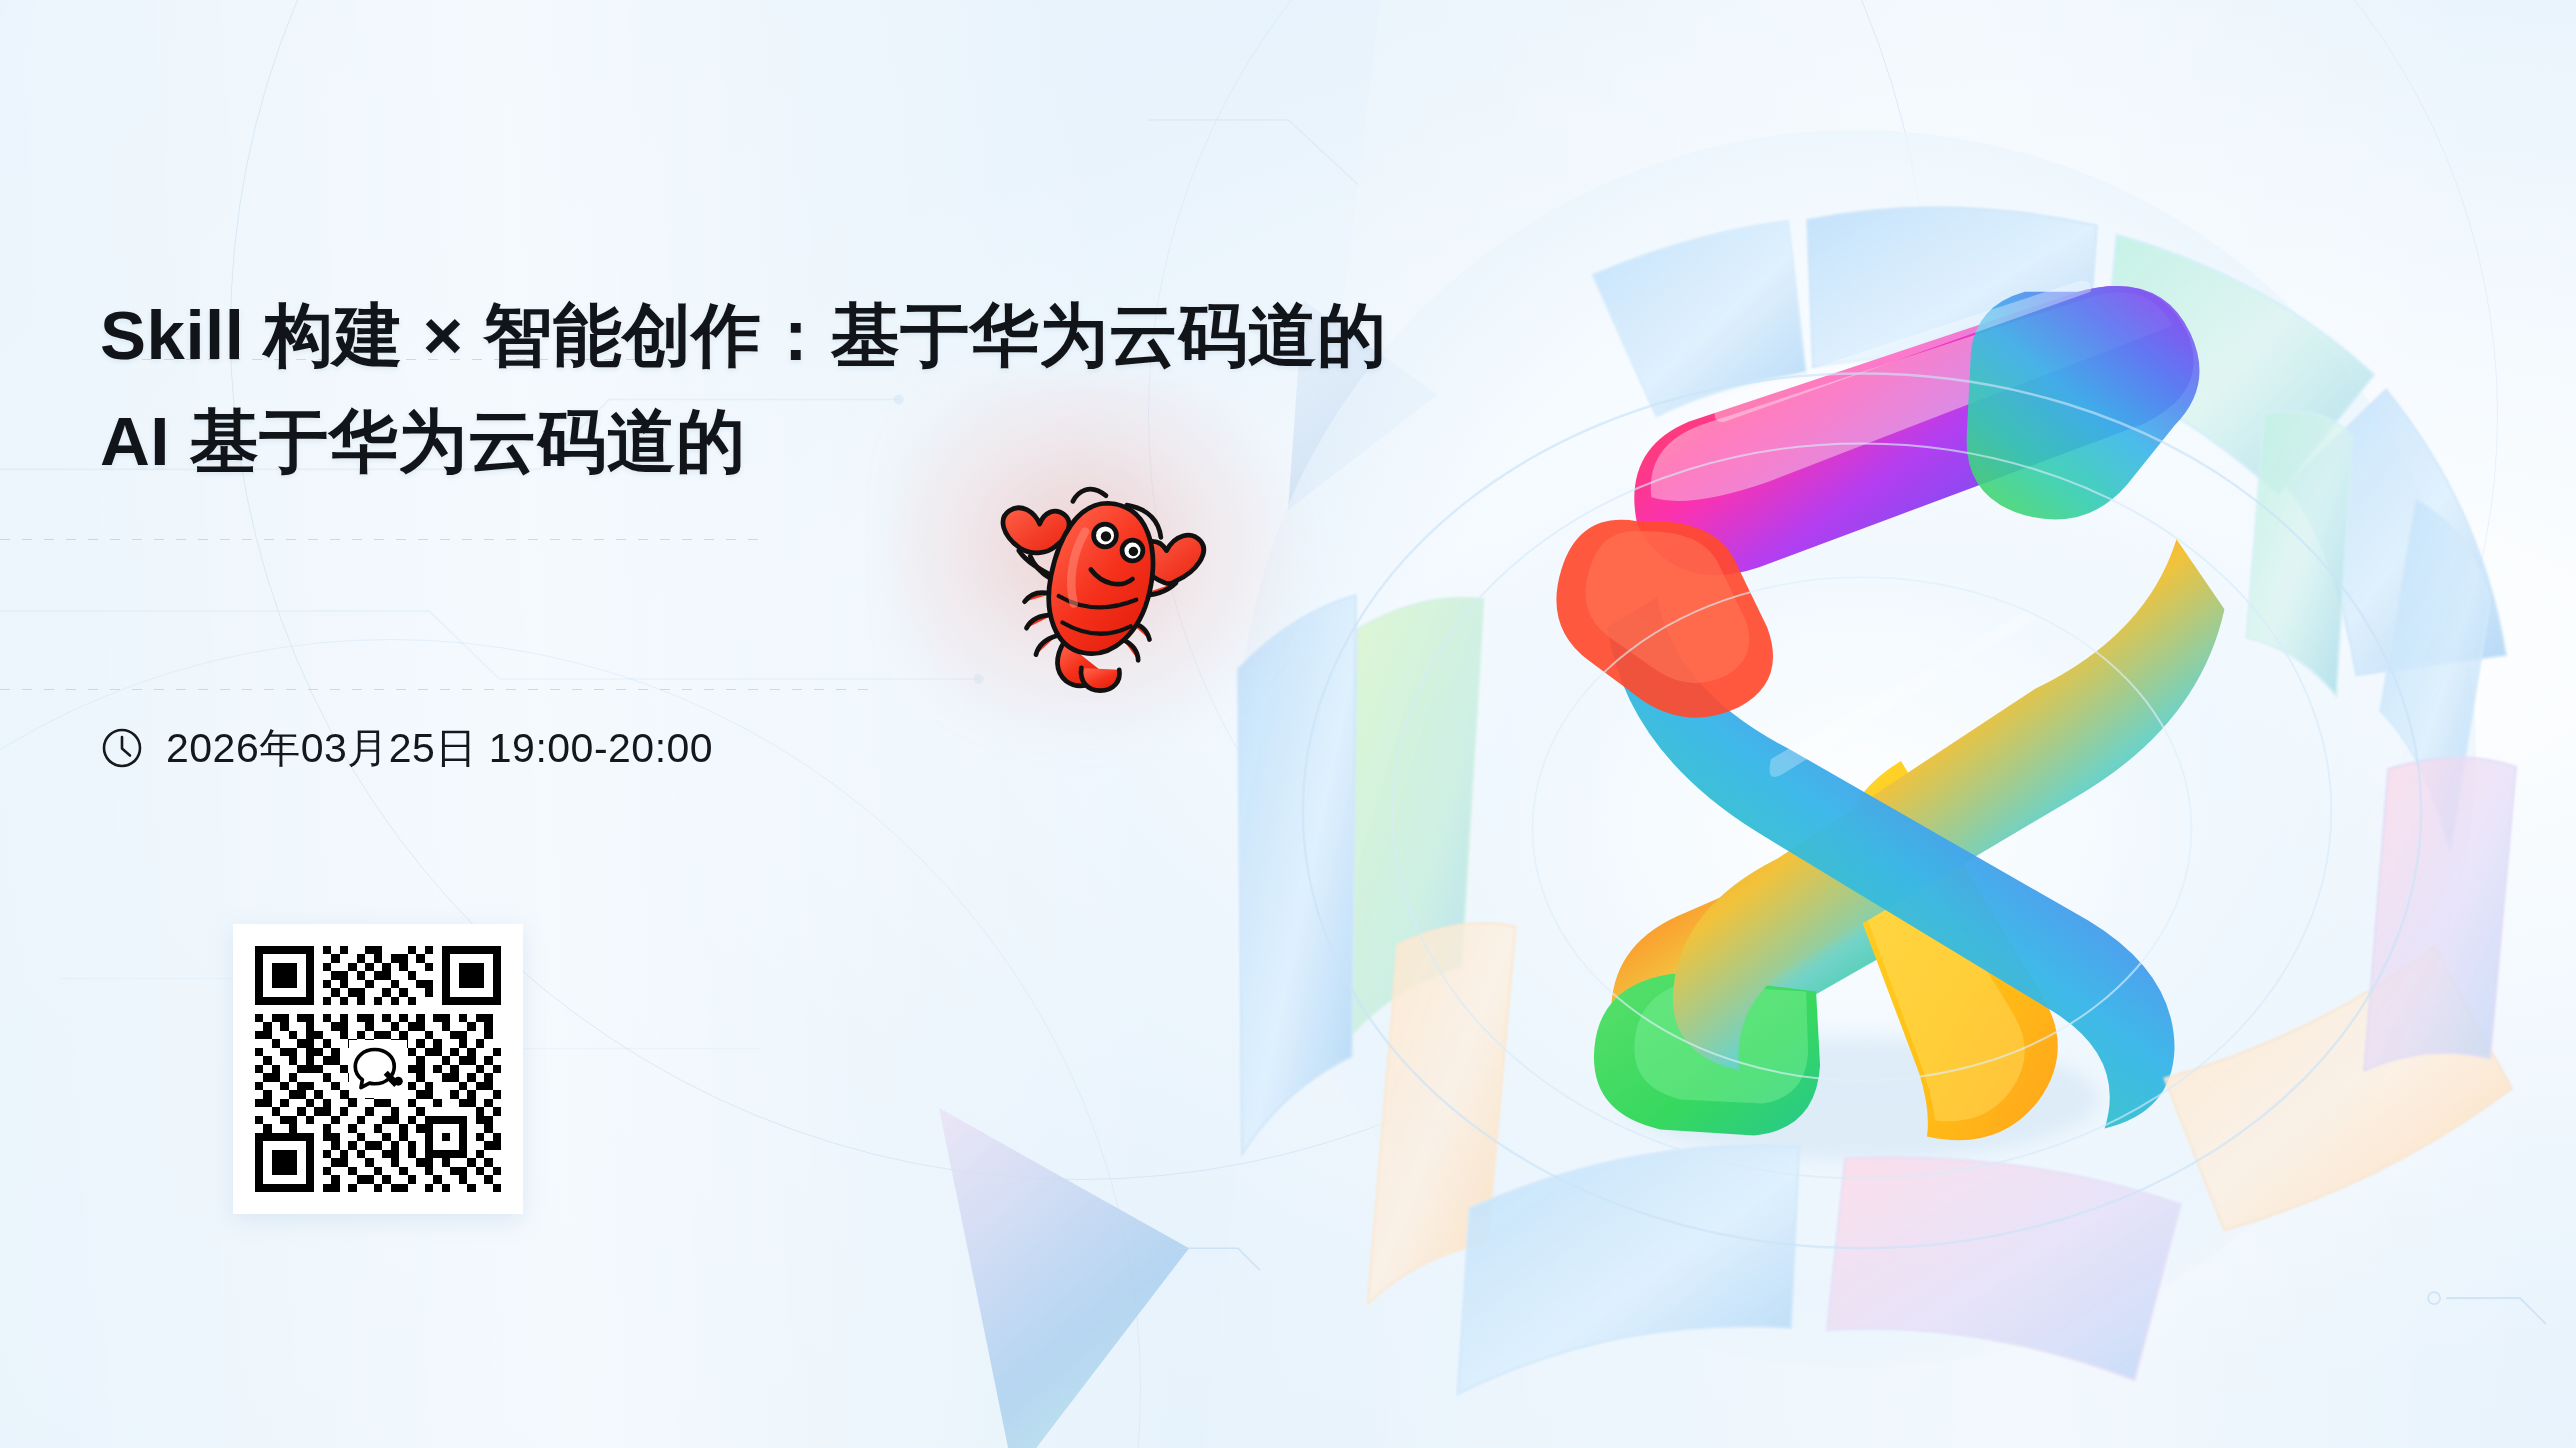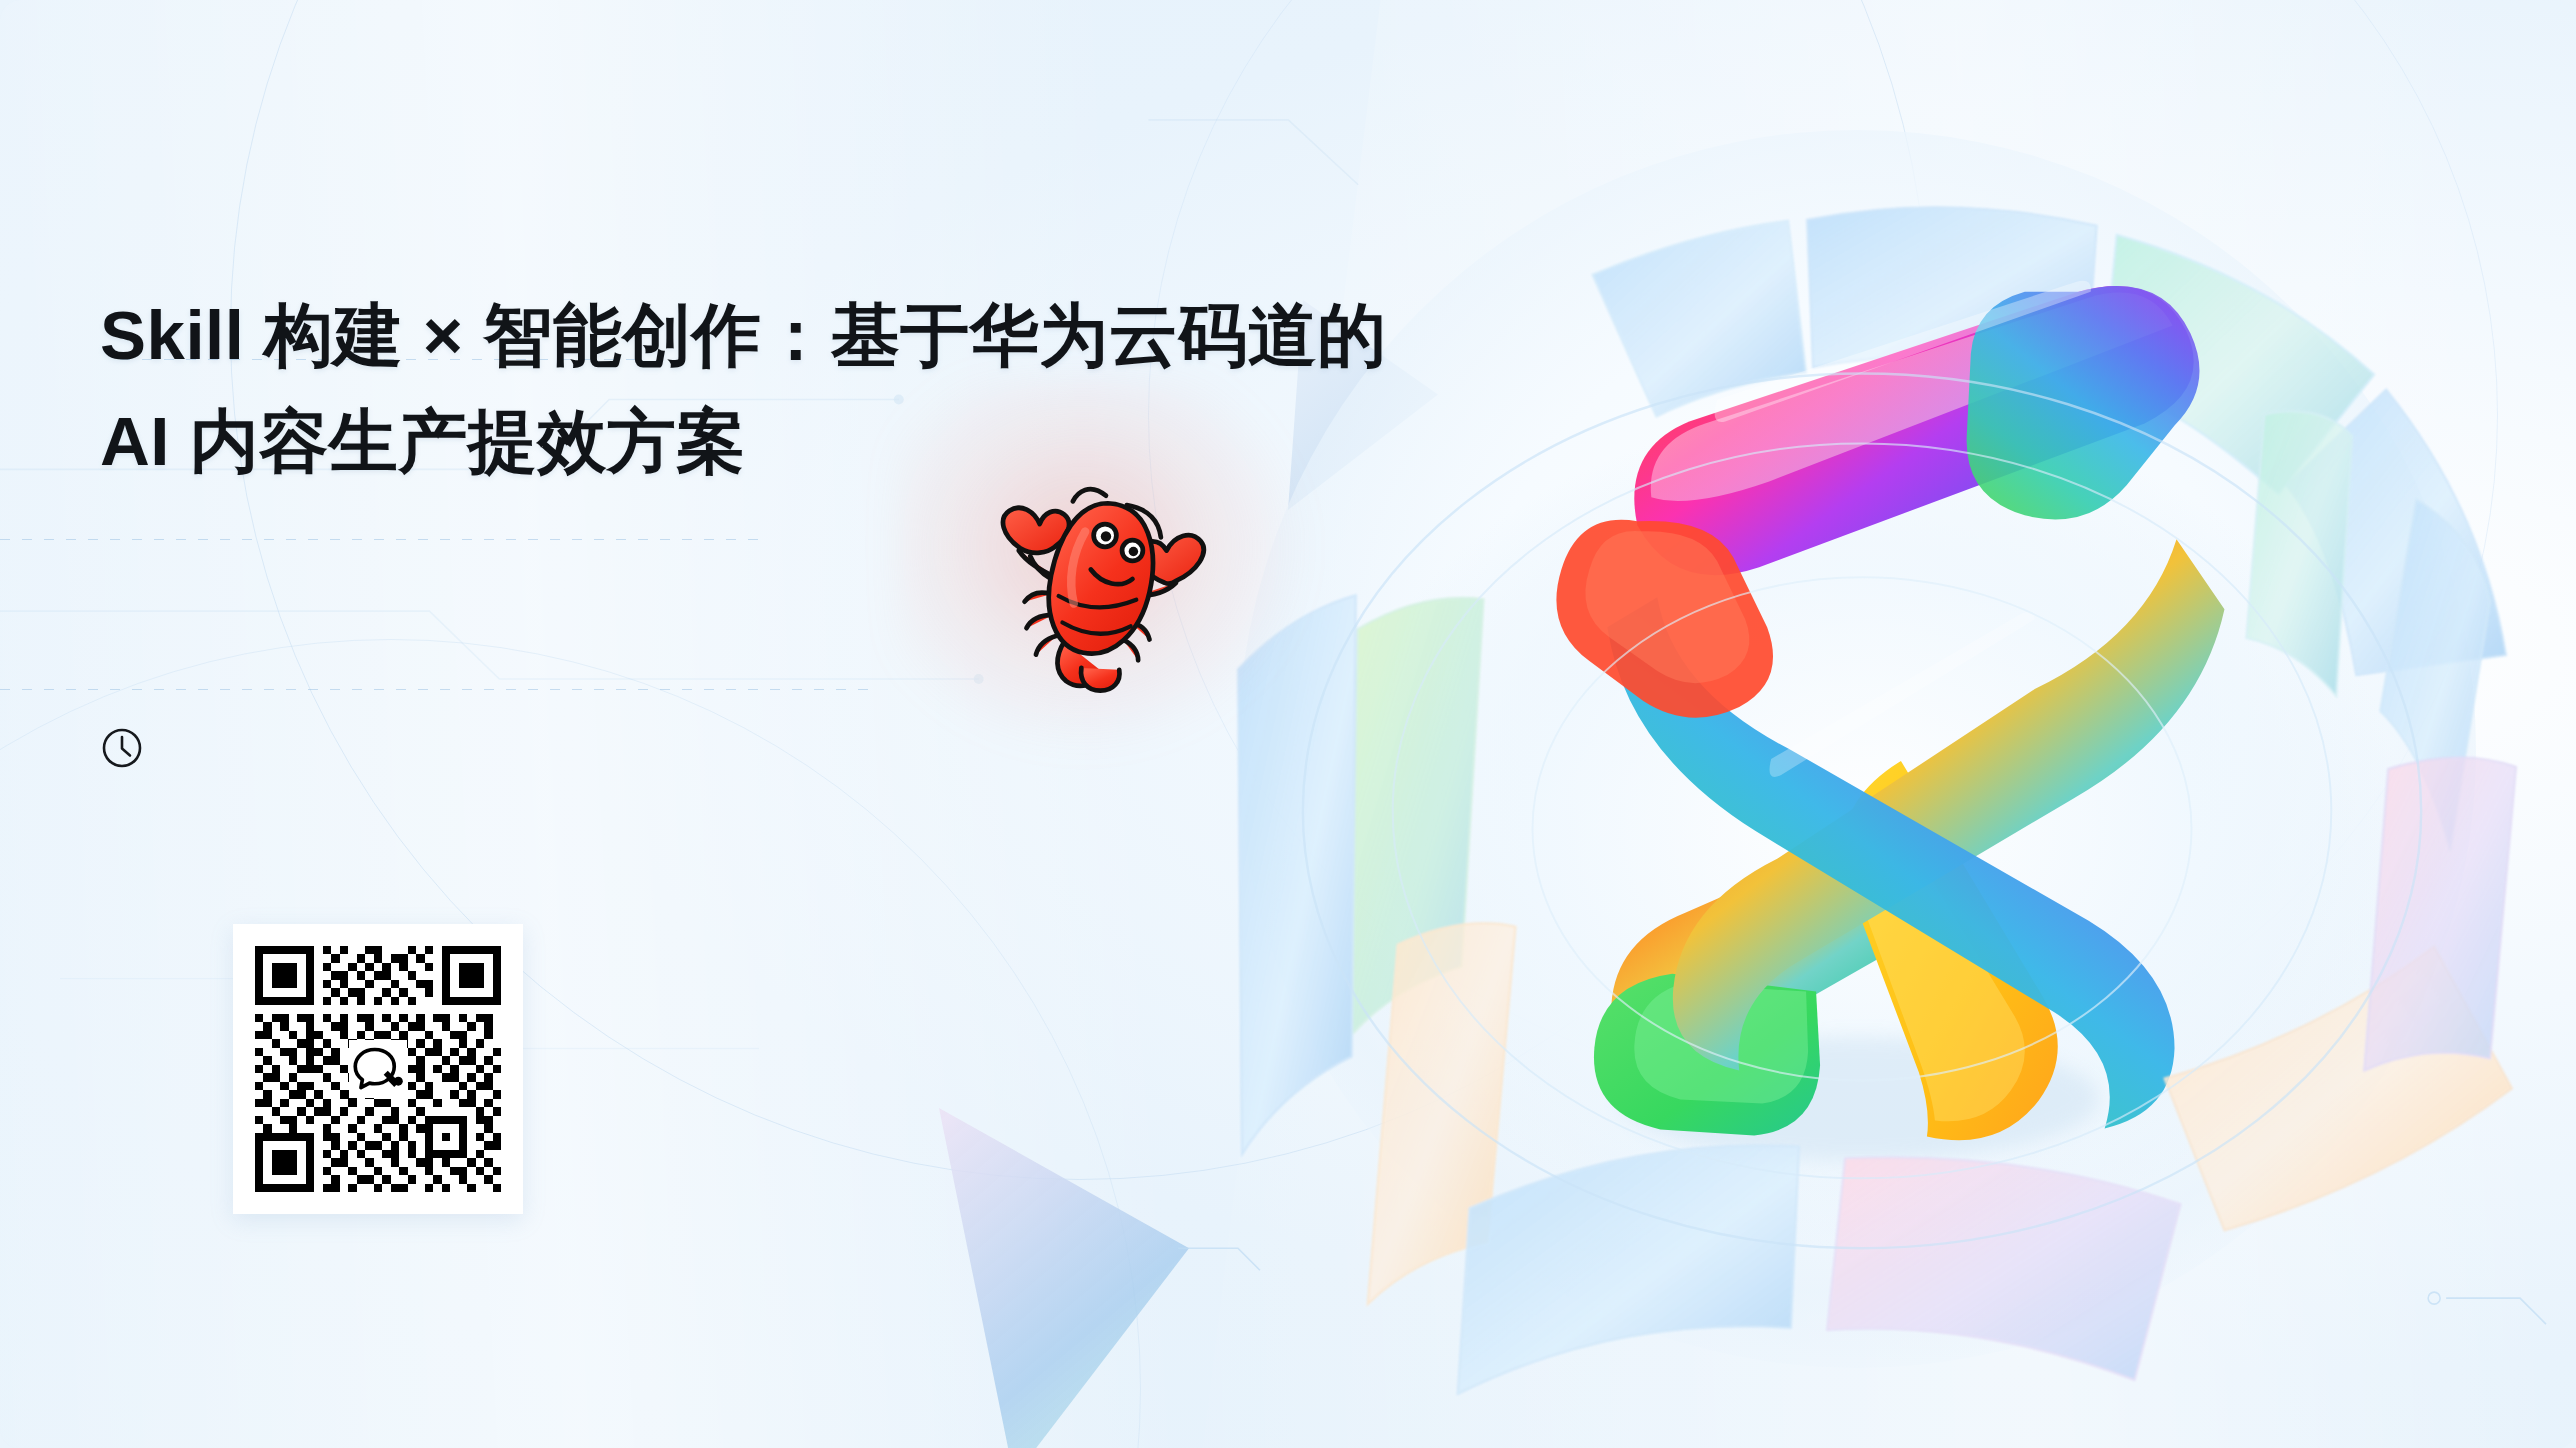--- a/index.html
+++ b/index.html
@@ -362,30 +362,31 @@
         <circle cx="1318" cy="1230" r="6"></circle>
         <path d="M60 1180 h60 l22 22"></path>
       </g>
     </svg>
   </div>
 
   <div class="left-col">
 
     <div class="title-block">
       <div class="title-line">Skill 构建 × 智能创作：基于华为云码道的</div>
-      <div class="title-line">AI 内容生产提效方案</div>
+      <div class="title-line">AI 基于华为云码道的</div>
     </div>
 
     <div class="meta-block">
 
       <div class="meta-row">
         <svg class="meta-icon" viewBox="0 0 44 44" fill="none">
           <circle cx="22" cy="22" r="18" stroke="#16191d" stroke-width="2.6"></circle>
           <path d="M22 11 V22.5 L30 29.5" stroke="#16191d" stroke-width="2.6" stroke-linecap="round" stroke-linejoin="round"></path>
         </svg>
+        <div class="meta-text">2026年03月25日  19:00-20:00</div>
       </div>
 
 
     </div>
 
     <div class="qr-wrap">
       <div class="qr-canvas">
         <svg viewBox="0 0 29 29" width="246" height="246" shape-rendering="crispEdges">
           <rect width="29" height="29" fill="#ffffff"></rect>
           <g fill="#000000">

